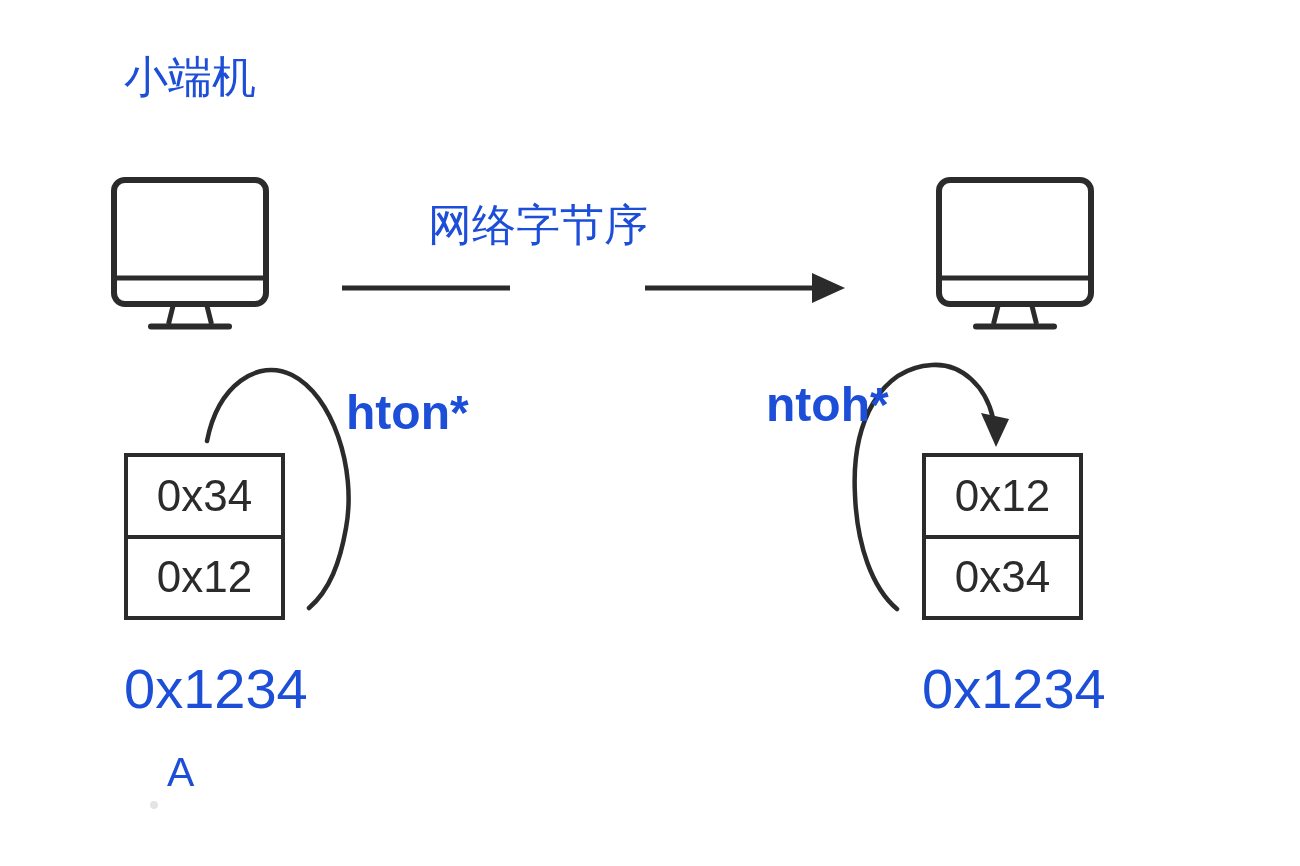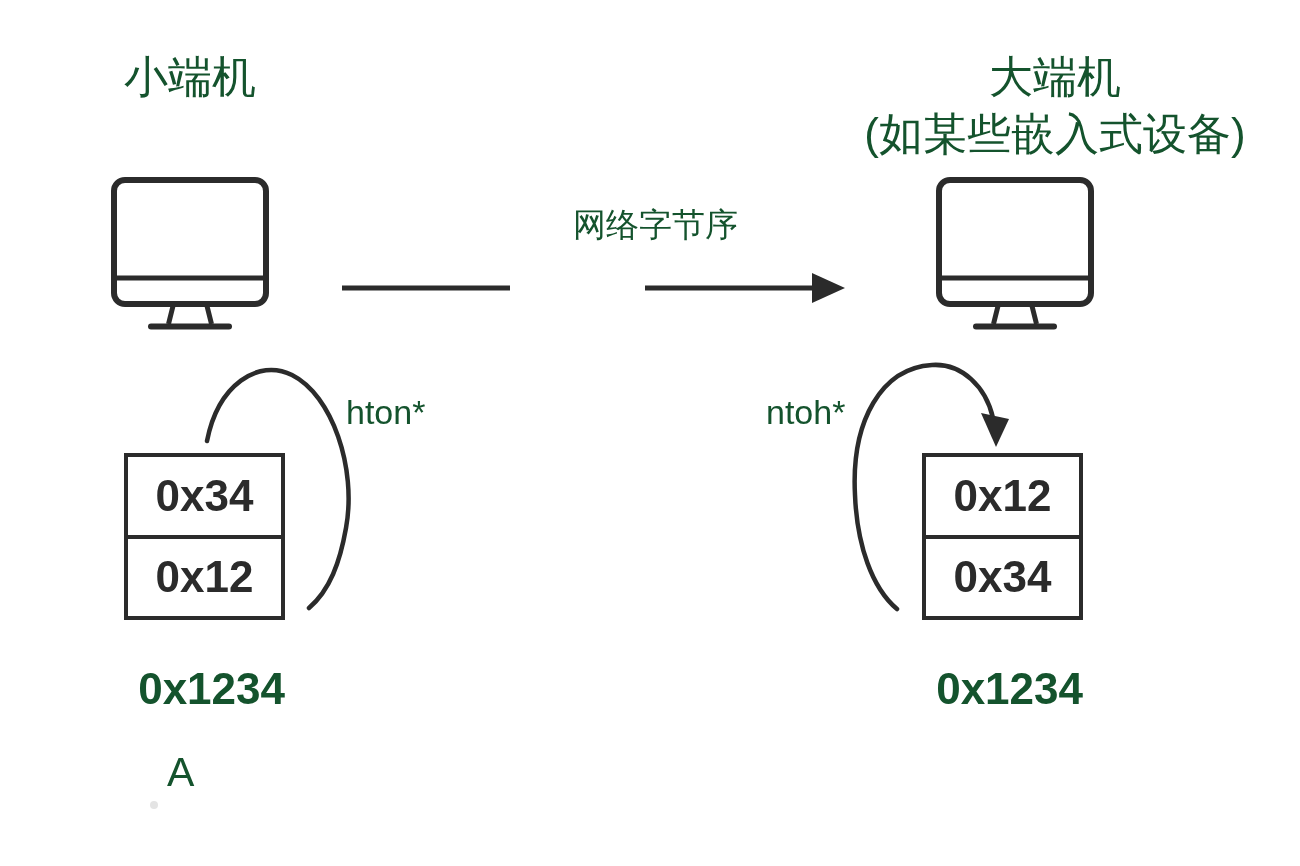--- a/index.html
+++ b/index.html
@@ -5,43 +5,43 @@
   html,body{margin:0;padding:0;background:#ffffff;}
   .canvas{
     position:relative;
     width:1300px;height:866px;
     background:#ffffff;
     overflow:hidden;
     font-family:"Liberation Sans", sans-serif;
     color:#2b2b2b;
   }
   .strokes{position:absolute;left:0;top:0;width:1300px;height:866px;}
-  .t{position:absolute;color:#14532d;white-space:nowrap;}
+  .t{position:absolute;color:#1d4ed8;white-space:nowrap;}
   .title{
     font-size:44px;line-height:57px;font-weight:500;
     text-align:center;white-space:normal;
   }
   .net-label{
-    font-size:33px;line-height:58px;font-weight:500;
-    text-align:right;white-space:normal;
+    font-size:44px;line-height:58px;font-weight:500;
+    text-align:left;white-space:normal;
   }
-  .fn-label{font-size:34px;line-height:45px;font-weight:400;}
-  .hexval{font-size:44px;line-height:50px;font-weight:700;text-align:right;}
+  .fn-label{font-size:48px;line-height:45px;font-weight:700;}
+  .hexval{font-size:56px;line-height:50px;font-weight:400;text-align:right;}
   .footnote{font-size:41px;line-height:48px;font-weight:400;}
   .membox{
     position:absolute;
     width:161px;height:167px;
     border:4px solid #2b2b2b;
     box-sizing:border-box;
     display:flex;flex-direction:column;
     background:#ffffff;
   }
   .membox .cell{
     flex:1;display:flex;align-items:center;justify-content:center;
-    font-size:44px;font-weight:700;
+    font-size:44px;font-weight:400;
   }
   .membox .cell.top{border-bottom:4px solid #2b2b2b;}
   .dot{
     position:absolute;left:150px;top:801px;
     width:8px;height:8px;border-radius:50%;
     background:#e4e4e4;
   }
 </style>
 </head>
 <body>
@@ -77,31 +77,27 @@
     <g>
       <path d="M897 609 C872 588 857 545 855 495 C851 420 882 368 932 365 C962 363 986 387 993 418" stroke-width="4.5" stroke-linecap="round"></path>
       <polygon points="981,413 1009,419 996,447" fill="#2b2b2b" stroke="none"></polygon>
     </g>
   </svg>
 
   <div class="t title" style="left:60px;top:48px;width:260px;">
     <div>小端机</div>
   </div>
 
-  <div class="t title" style="left:830px;top:48px;width:450px;">
-    <div>大端机</div>
-    <div>(如某些嵌入式设备)</div>
-  </div>
 
   <div class="t net-label" style="left:428px;top:196px;width:310px;">
     <div>网络字节序</div>
   </div>
 
   <div class="t fn-label" style="left:346px;top:390px;">hton*</div>
-  <div class="t fn-label" style="left:766px;top:390px;">ntoh*</div>
+  <div class="t fn-label" style="left:766px;top:382px;">ntoh*</div>
 
   <div class="membox" style="left:124px;top:453px;">
     <div class="cell top">0x34</div>
     <div class="cell">0x12</div>
   </div>
 
   <div class="membox" style="left:922px;top:453px;">
     <div class="cell top">0x12</div>
     <div class="cell">0x34</div>
   </div>

